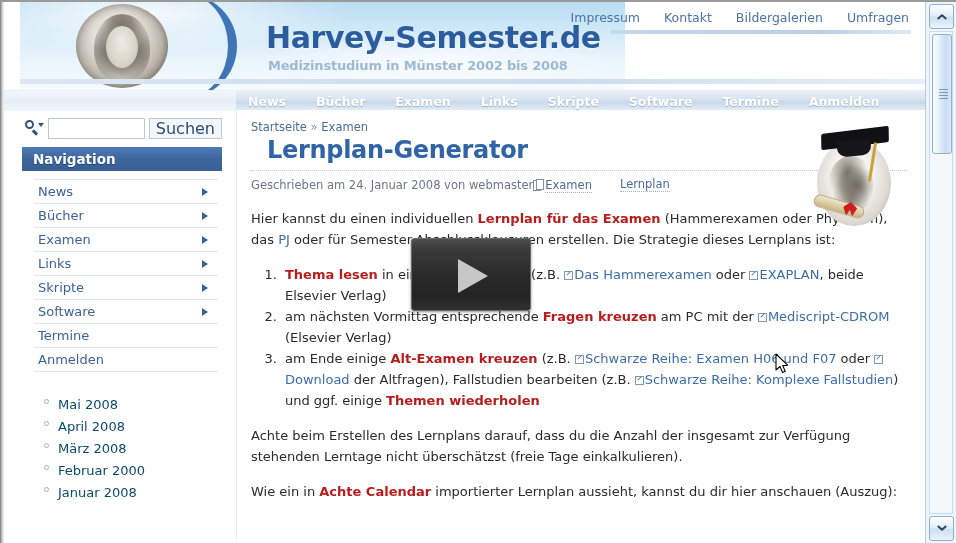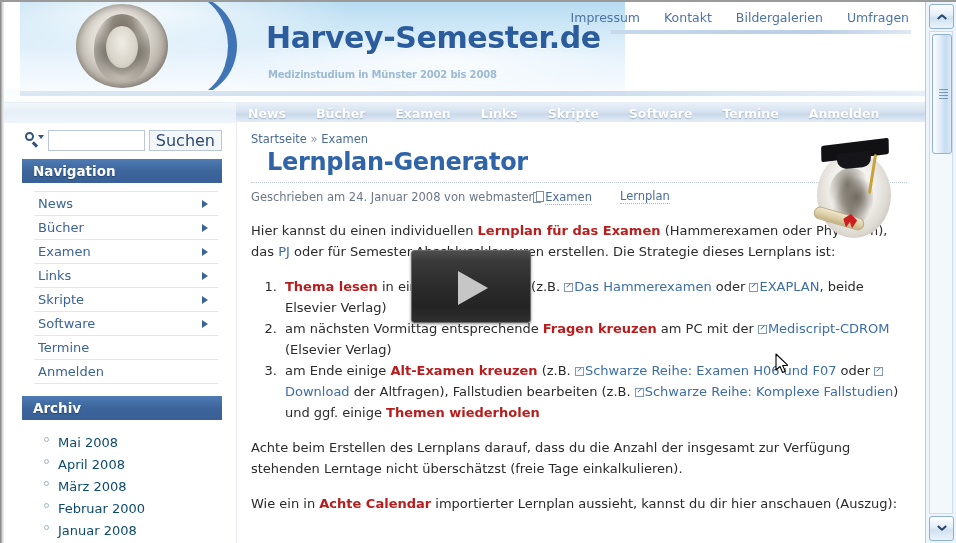--- a/index.html
+++ b/index.html
@@ -35,21 +35,21 @@
     position: absolute;
     left: 4px; top: 2px;
     width: 921px; height: 541px;
     background: #ffffff;
     overflow: hidden;
   }
 
   
   .banner {
     position: relative;
-    height: 100px;
+    height: 88px;
     background: linear-gradient(to bottom, #c9e3f4 0%, #dceefa 35%, #eef7fd 70%, #ffffff 100%);
     overflow: hidden;
   }
   .banner-sky {
     position:absolute; left:16px; top:0; width:905px; height:88px;
     background:
       radial-gradient(ellipse 300px 60px at 120px 10px, rgba(255,255,255,.85), rgba(255,255,255,0) 70%),
       radial-gradient(ellipse 260px 40px at 420px 60px, rgba(255,255,255,.7), rgba(255,255,255,0) 70%),
       linear-gradient(to bottom,#b8dcf1 0%, #cfe8f7 30%, #e7f3fc 62%, #f7fbfe 100%);
   }
@@ -99,22 +99,22 @@
     background: radial-gradient(ellipse at 50% 40%, #efece5 0%, #d9d4c9 60%, #b9b3a7 100%);
   }
 
   .site-title {
     position:absolute; left:262px; top:18px;
     font-size:30px; font-weight:bold; color:#2b5d9e;
     letter-spacing:-0.4px;
     text-shadow: 0 1px 0 rgba(255,255,255,.6);
   }
   .site-sub {
-    position:absolute; left:264px; top:67px;
-    font-size:10px; font-weight:bold; color:#9dbad4;
+    position:absolute; left:264px; top:56px;
+    font-size:13px; font-weight:bold; color:#9dbad4;
     letter-spacing:-0.2px;
   }
   .toplinks {
     position:absolute; right:16px; top:8px;
     display:flex; gap:24px;
     font-size:12.5px; color:#4b73a8;
   }
   .toplinks a { color:#4b73a8; text-decoration:none; white-space:nowrap; }
   .toplinks-rule {
     position:absolute; right:14px; top:28px; width:300px; height:4px;
@@ -483,21 +483,20 @@
             </li>
             <li>
               <a href="#">Termine</a>
             </li>
             <li>
               <a href="#">Anmelden</a>
             </li>
           </ul>
         </div>
 
-        <div class="blockhead">Archiv</div>
         <div class="blockbody">
           <ul class="archlist">
             <li>
               <span class="bullet"></span>
               <a href="#">Mai 2008</a>
             </li>
             <li>
               <span class="bullet"></span>
               <a href="#">April 2008</a>
             </li>

